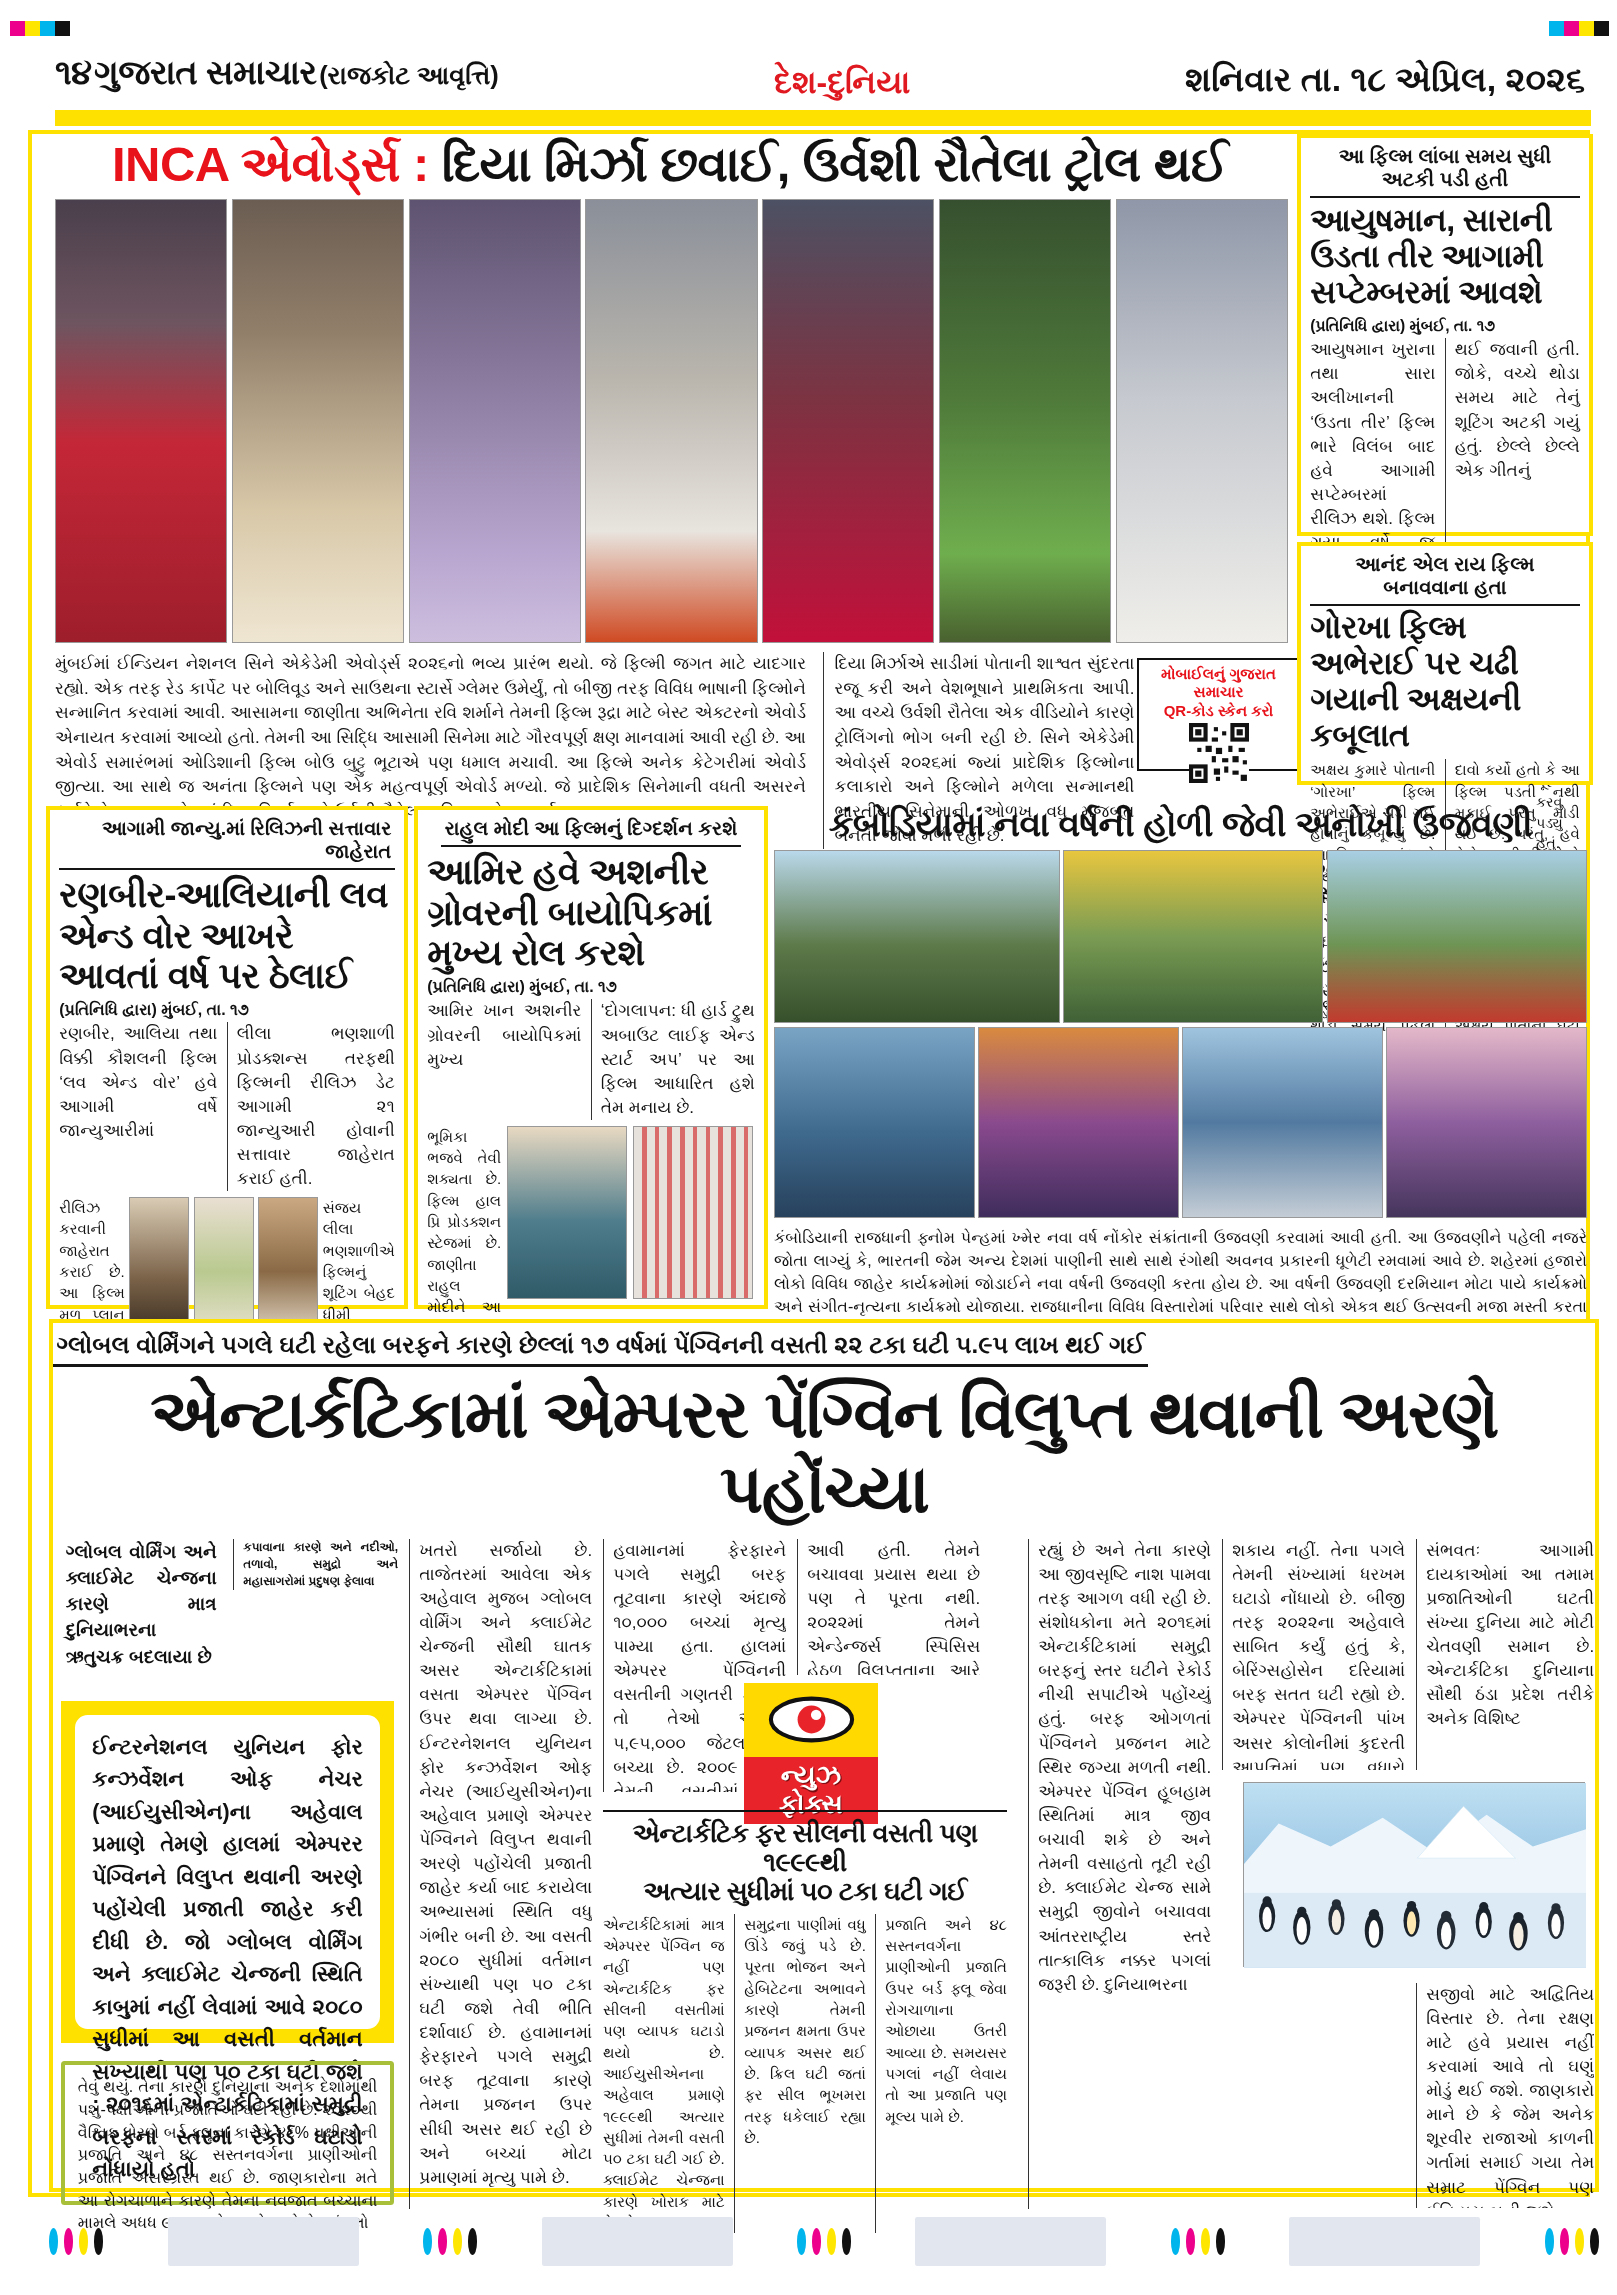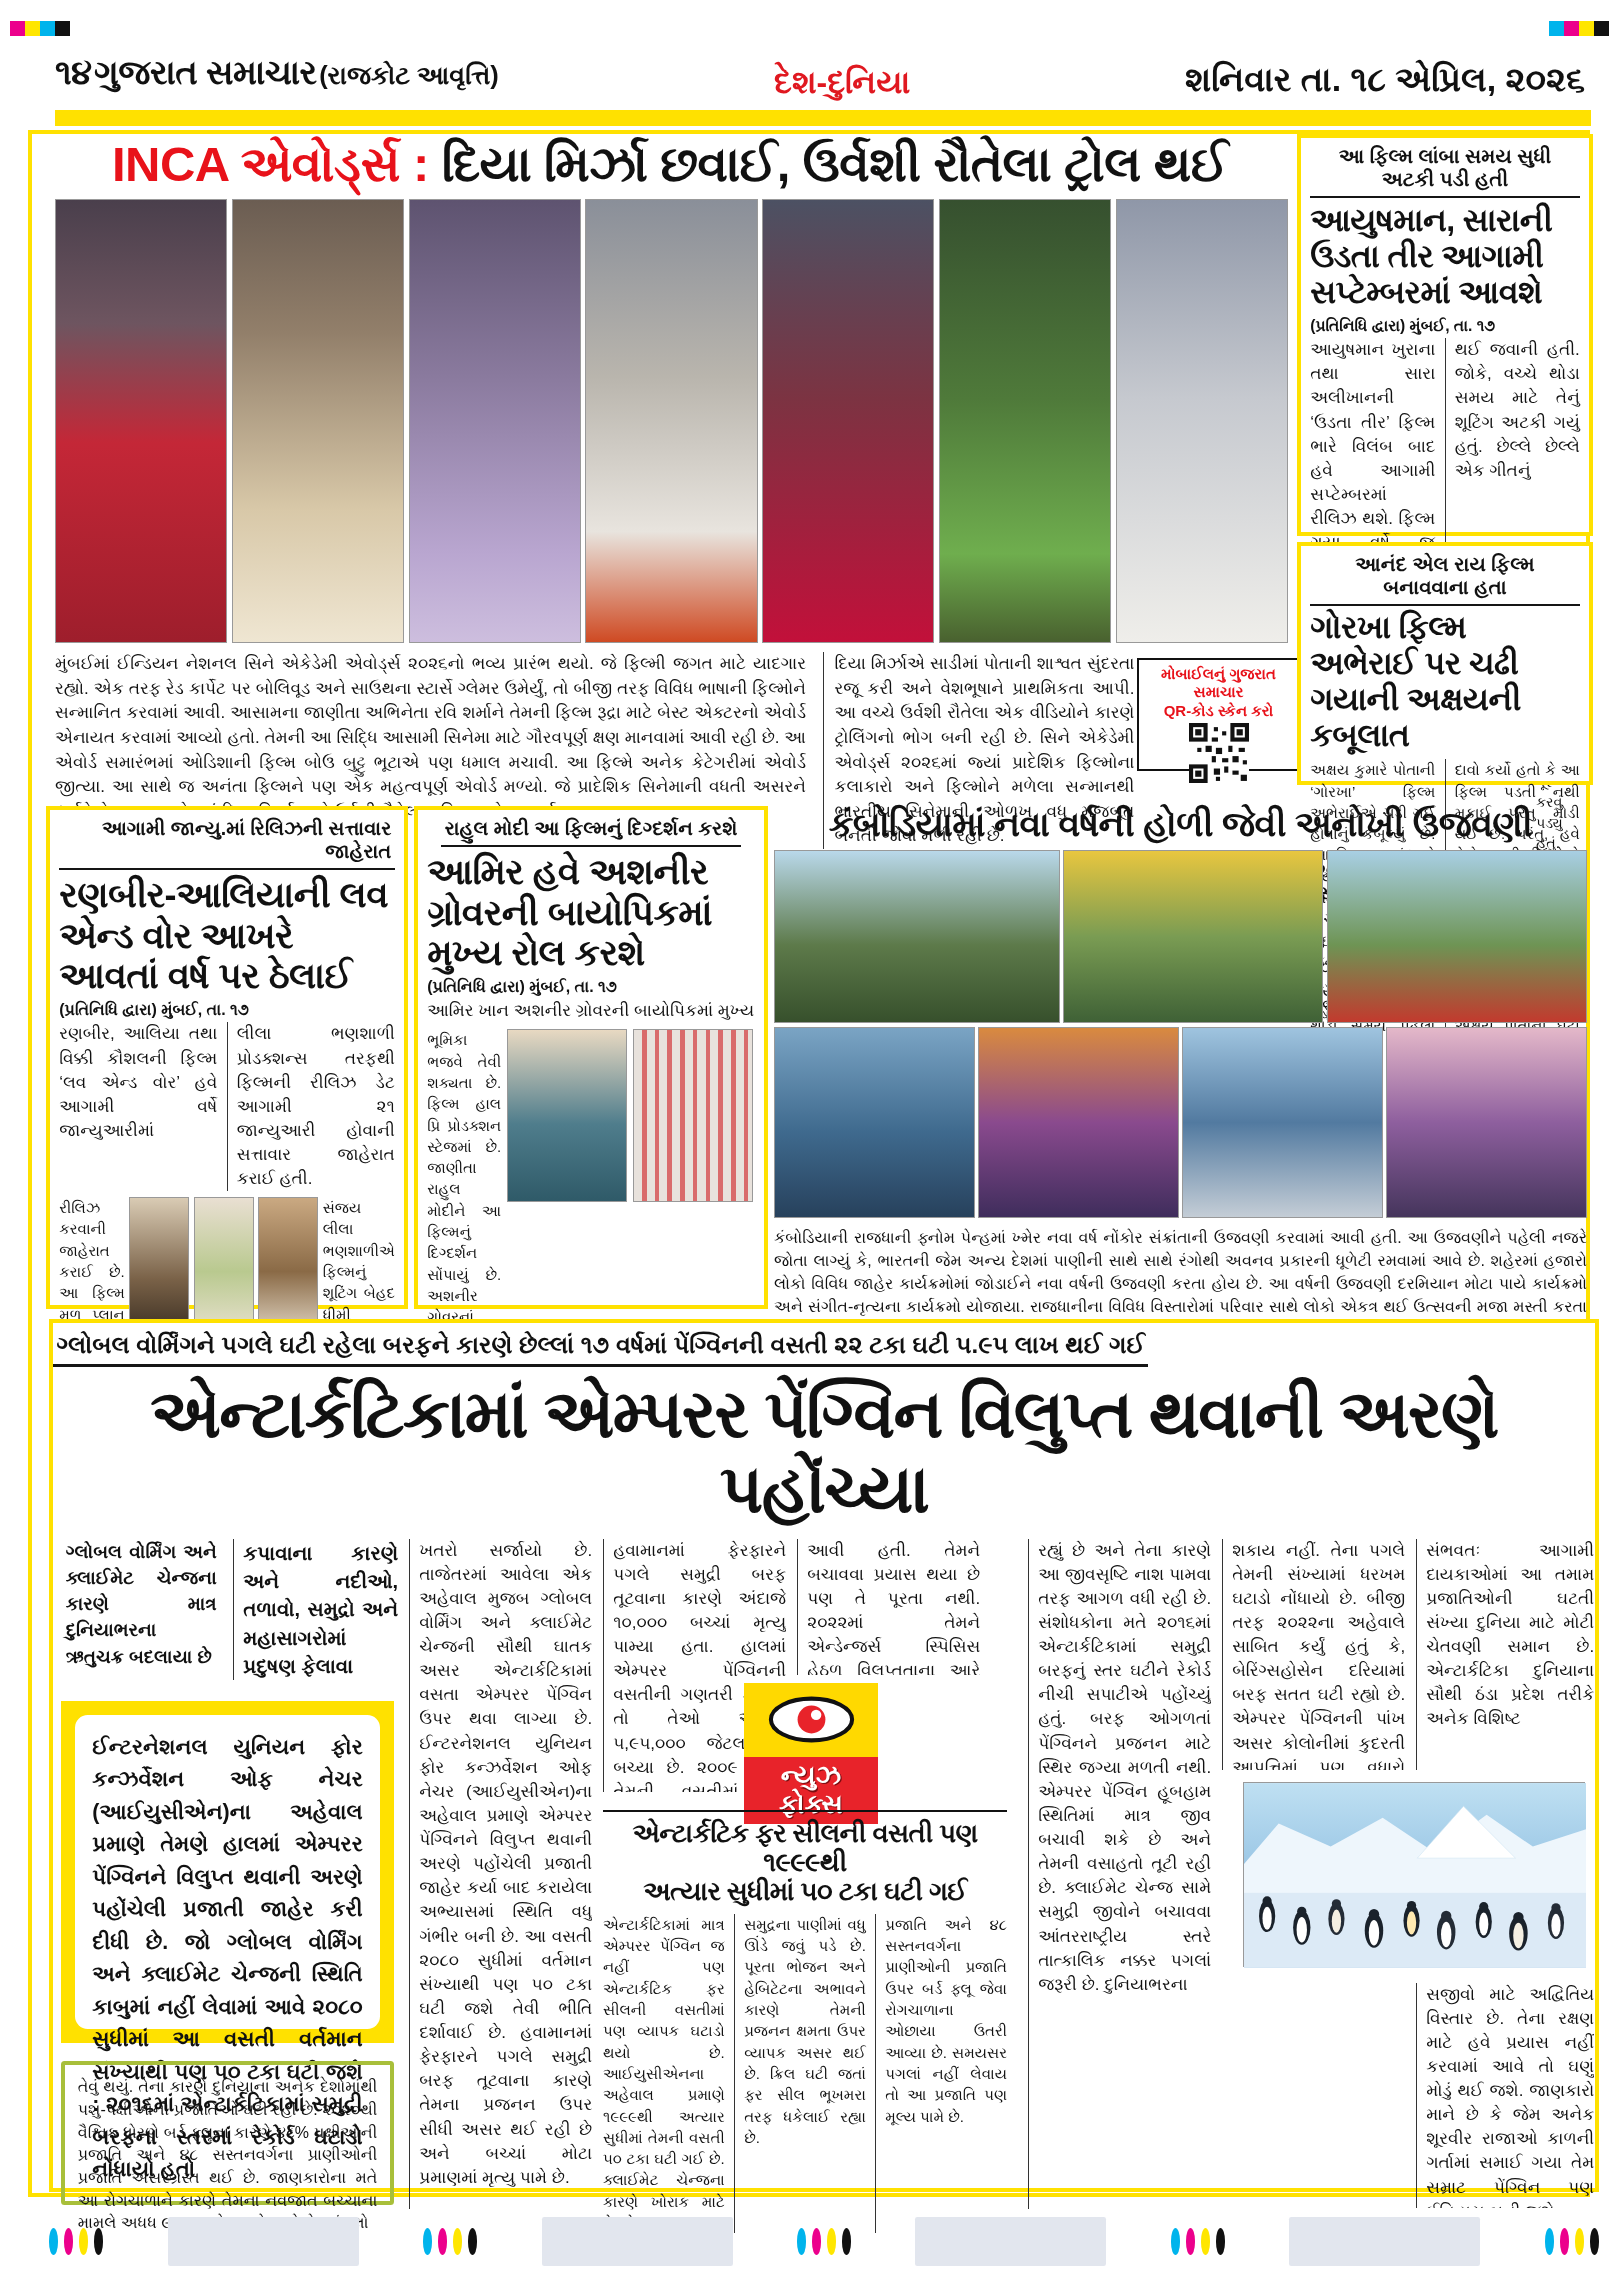--- a/index.html
+++ b/index.html
@@ -191,20 +191,21 @@
     </div>
     <div class="boldline" style="font-size:19.6px;margin-top:8px;">મૂળ ગત ડિસે.માં રીલિઝ થવાની હતી, સંજય લીલા ભણશાળીએ ધીમું શૂટિંગ કર્યું</div>
   </div>
 
   <div class="abs ybox" style="left:414px;top:806px;width:354px;height:503px;padding:7px 9.2px;">
     <div style="text-align:center;"><span class="kicker" style="font-size:19.6px;">રાહુલ મોદી આ ફિલ્મનું દિગ્દર્શન કરશે</span></div>
     <div class="headline" style="font-size:36px;margin-top:5.8px;">આમિર હવે અશનીર ગ્રોવરની બાયોપિકમાં મુખ્ય રોલ કરશે</div>
     <div class="dateline" style="font-size:16px;margin-top:4.6px;">(પ્રતિનિધિ દ્વારા) મુંબઈ, તા. ૧૭</div>
     <div class="cols" style="margin-top:3.5px;">
       <div class="col body-txt">આમિર ખાન અશનીર ગ્રોવરની બાયોપિકમાં મુખ્ય</div>
+      <div class="col body-txt">‘દોગલાપન: ધી હાર્ડ ટ્રુથ અબાઉટ લાઈફ એન્ડ સ્ટાર્ટ અપ’ પર આ ફિલ્મ આધારિત હશે તેમ મનાય છે.</div>
     </div>
     <div style="display:flex;gap:5.8px;margin-top:5.8px;align-items:flex-start;">
       <div class="body-txt" style="width:74px;font-size:15px;">ભૂમિકા ભજવે તેવી શક્યતા છે. ફિલ્મ હાલ પ્રિ પ્રોડક્શન સ્ટેજમાં છે. જાણીતા રાહુલ મોદીને આ ફિલ્મનું દિગ્દર્શન સોંપાયું છે. અશનીર ગ્રોવરનાં પુસ્તક</div>
       <div class="ph ph-ashneer" style="width:120px;height:173px;"></div>
       <div class="ph ph-aamir" style="width:120px;height:173px;"></div>
     </div>
     <div class="body-txt" style="margin-top:4.6px;font-size:15px;">અગાઉ આમિર રાજકુમાર હિરાની સાથે દાદાસાહેબ ફાળકેની બાયોપિક પણ કરવાનો હતો. જોકે, આ ફિલ્મની સ્ક્રિપ્ટમાં તેણે અનેક ફેરફાર સૂચવતાં તેના અને હિરાની વચ્ચે મતભેદ સર્જાયા હતા.</div>
     <div class="boldline" style="font-size:25px;margin-top:4.6px;">અશનીરની જીવનકથાના પુસ્તક પરથી ફિલ્મ બનશે : પ્રિ પ્રોડક્શન શરૂ</div>
   </div>
 
@@ -226,21 +227,21 @@
 
   <div class="abs ybox" style="left:49px;top:1319px;width:1550px;height:873px;border-width:4.6px;">
     <div style="margin-top:8px;">
       <span class="kicker" style="font-size:24px;border-bottom-width:3.5px;">ગ્લોબલ વોર્મિંગને પગલે ઘટી રહેલા બરફને કારણે છેલ્લાં ૧૭ વર્ષમાં પેંગ્વિનની વસતી ૨૨ ટકા ઘટી ૫.૯૫ લાખ થઈ ગઈ</span>
     </div>
     <div class="headline" style="font-size:67px;text-align:center;margin-top:9.2px;letter-spacing:-1.7px;">એન્ટાર્કટિકામાં એમ્પરર પેંગ્વિન વિલુપ્ત થવાની અરણે પહોંચ્યા</div>
 
     <div style="position:relative;height:676px;margin-top:12.7px;">
 
       <div class="abs body-txt" style="left:12.7px;top:0;width:151px;font-weight:800;font-size:18.5px;">ગ્લોબલ વોર્મિંગ અને ક્લાઈમેટ ચેન્જના કારણે માત્ર દુનિયાભરના ઋતુચક્ર બદલાયા છે</div>
-      <div class="abs body-txt" style="left:180px;top:0;width:155px;font-weight:800;font-size:20px;border-left:1.2px solid #333;padding-left:9.2px;">કપાવાના કારણે અને નદીઓ, તળાવો, સમુદ્રો અને મહાસાગરોમાં પ્રદુષણ ફેલાવા</div>
+      <div class="abs body-txt" style="left:180px;top:0;width:155px;font-weight:800;font-size:12px;border-left:1.2px solid #333;padding-left:9.2px;">કપાવાના કારણે અને નદીઓ, તળાવો, સમુદ્રો અને મહાસાગરોમાં પ્રદુષણ ફેલાવા</div>
 
       <div class="abs hl-yellow" style="left:8px;top:162px;width:333px;height:342px;">
         <div class="hl-inner">ઈન્ટરનેશનલ યુનિયન ફોર કન્ઝર્વેશન ઓફ નેચર (આઈયુસીએન)ના અહેવાલ પ્રમાણે તેમણે હાલમાં એમ્પરર પેંગ્વિનને વિલુપ્ત થવાની અરણે પહોંચેલી પ્રજાતી જાહેર કરી દીધી છે. જો ગ્લોબલ વોર્મિંગ અને ક્લાઈમેટ ચેન્જની સ્થિતિ કાબુમાં નહીં લેવામાં આવે ૨૦૮૦ સુધીમાં આ વસતી વર્તમાન સંખ્યાથી પણ ૫૦ ટકા ઘટી જશે : ૨૦૧૬માં એન્ટાર્કટિકામાં સમુદ્રી બરફના સ્તરમાં રેકોર્ડ ઘટાડો નોંધાયો હતો</div>
       </div>
 
       <div class="abs greenbox body-txt" style="left:8px;top:522px;width:333px;height:144px;font-size:16px;">તેવું થયું. તેના કારણે દુનિયાના અનેક દેશોમાંથી પશુ-પક્ષીઓની પ્રજાતિઓ ઘટી રહી છે. ૨૦૨૦થી વૈશ્વિક ધોરણે બર્ડ ફ્લૂના કારણે ૪૮% પક્ષીઓની પ્રજાતિ અને ૪૮ સસ્તનવર્ગના પ્રાણીઓની પ્રજાતિ અસરગ્રસ્ત થઈ છે. જાણકારોના મતે આ રોગચાળાને કારણે તેમના નવજાત બચ્ચાના મામલે અધધ ૯૦ ટકાનો ઘટાડો થયો છે. જંગલો</div>
 
       <div class="abs body-txt" style="left:356px;top:0;width:173px;height:670px;border-left:1.2px solid #333;padding-left:9.2px;overflow:hidden;">ખતરો સર્જાયો છે. તાજેતરમાં આવેલા એક અહેવાલ મુજબ ગ્લોબલ વોર્મિંગ અને ક્લાઈમેટ ચેન્જની સૌથી ઘાતક અસર એન્ટાર્કટિકામાં વસતા એમ્પરર પેંગ્વિન ઉપર થવા લાગ્યા છે. ઈન્ટરનેશનલ યુનિયન ફોર કન્ઝર્વેશન ઓફ નેચર (આઈયુસીએન)ના અહેવાલ પ્રમાણે એમ્પરર પેંગ્વિનને વિલુપ્ત થવાની અરણે પહોંચેલી પ્રજાતી જાહેર કર્યા બાદ કરાયેલા અભ્યાસમાં સ્થિતિ વધુ ગંભીર બની છે. આ વસતી ૨૦૮૦ સુધીમાં વર્તમાન સંખ્યાથી પણ ૫૦ ટકા ઘટી જશે તેવી ભીતિ દર્શાવાઈ છે. હવામાનમાં ફેરફારને પગલે સમુદ્રી બરફ તૂટવાના કારણે તેમના પ્રજનન ઉપર સીધી અસર થઈ રહી છે અને બચ્ચાં મોટા પ્રમાણમાં મૃત્યુ પામે છે.</div>
       <div class="abs body-txt" style="left:550px;top:0;width:173px;height:253px;border-left:1.2px solid #333;padding-left:9.2px;overflow:hidden;">હવામાનમાં ફેરફારને પગલે સમુદ્રી બરફ તૂટવાના કારણે અંદાજે ૧૦,૦૦૦ બચ્ચાં મૃત્યુ પામ્યા હતા. હાલમાં એમ્પરર પેંગ્વિનની વસતીની ગણતરી કરીએ તો તેઓ અંદાજે ૫,૯૫,૦૦૦ જેટલા જ બચ્યા છે. ૨૦૦૯ કરતા તેમની વસતીમાં ૨૨ ટકાનો અધધ ઘટાડો જોવા મળ્યો છે.</div>
       <div class="abs body-txt" style="left:744px;top:0;width:173px;height:136px;border-left:1.2px solid #333;padding-left:9.2px;overflow:hidden;">આવી હતી. તેમને બચાવવા પ્રયાસ થયા છે પણ તે પૂરતા નથી. ૨૦૨૨માં તેમને એન્ડેન્જર્સ સ્પિસિસ હેઠળ વિલુપ્તતાના આરે પહોંચેલી પ્રજાતિ જાહેર કરાયા હતા.</div>

